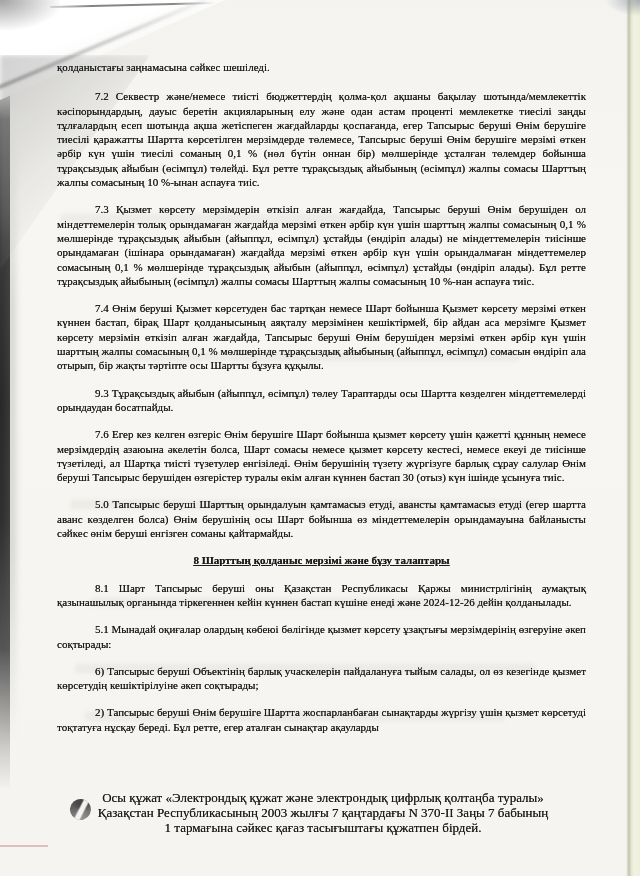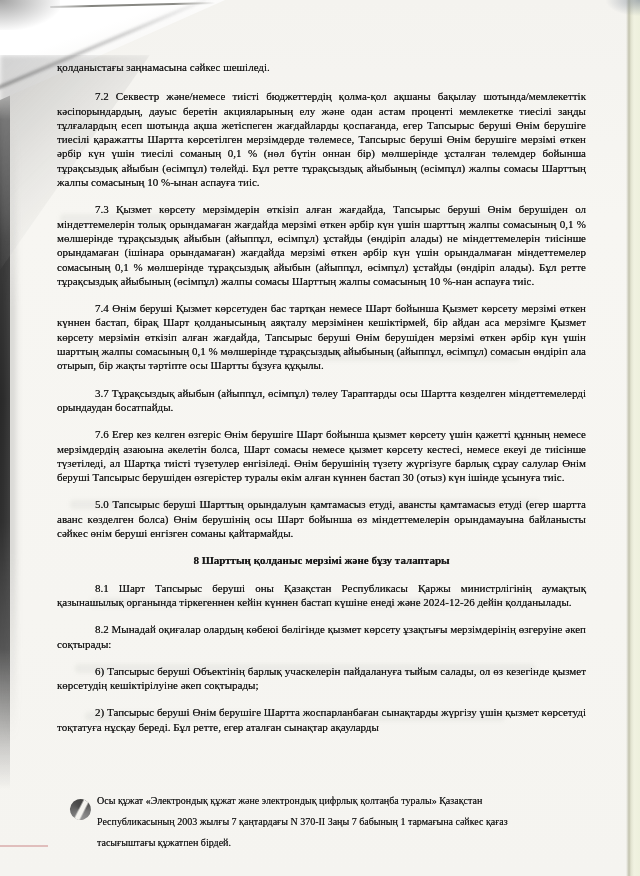--- a/index.html
+++ b/index.html
@@ -68,27 +68,27 @@
 
   
   .doc-body{
     position:absolute;top:60px;left:57px;width:529px;
     color:#1a1a1a;font-size:11px;line-height:14.3px;
     text-align:justify;text-shadow:0 0 .25px rgba(20,20,20,.85);
   }
   .doc-body p{margin:0 0 13px;text-indent:38px;}
   .doc-body p.continuation{text-indent:0;margin-bottom:15px;}
   .doc-body p.section-heading{
-    text-indent:0;text-align:center;font-weight:bold;margin:13px 0;
+    text-indent:0;text-align:center;font-weight:bold;margin:13px 0;text-decoration:underline;
   }
 
   
   .doc-footer-text{
     position:absolute;top:790px;left:97px;width:452px;
-    color:#1c1c1c;font-size:10px;line-height:21px;text-align:left;
+    color:#1c1c1c;font-size:13px;line-height:15px;text-align:center;
     text-shadow:0 0 .25px rgba(20,20,20,.8);
   }
   .stamp{
     position:absolute;top:799px;left:70px;width:21px;height:21px;border-radius:50%;
     background:conic-gradient(from 210deg,#8d8d8d,#4e4e4e 35%,#3f3f3f 55%,#757575 75%,#9b9b9b);
     transform:rotate(-18deg);
   }
   .stamp::after{
     content:"";position:absolute;inset:0;border-radius:50%;
     background:linear-gradient(135deg,rgba(244,243,239,0) 42%,#f4f3ef 48%,#f4f3ef 60%,rgba(244,243,239,0) 66%);
@@ -114,26 +114,26 @@
   <div class="ghost" style="top:500px;left:70px;width:470px"></div>
   <div class="ghost" style="top:598px;left:90px;width:430px"></div>
   <div class="ghost" style="top:664px;left:75px;width:460px"></div>
   <div class="ghost" style="top:712px;left:85px;width:420px"></div>
 
   <div class="doc-body">
     <p class="continuation">қолданыстағы заңнамасына сәйкес шешіледі.</p>
     <p>7.2 Секвестр және/немесе тиісті бюджеттердің қолма-қол ақшаны бақылау шотында/мемлекеттік кәсіпорындардың, дауыс беретін акцияларының елу және одан астам проценті мемлекетке тиесілі заңды тұлғалардың есеп шотында ақша жетіспеген жағдайларды қоспағанда, егер Тапсырыс беруші Өнім берушіге тиесілі қаражатты Шартта көрсетілген мерзімдерде төлемесе, Тапсырыс беруші Өнім берушіге мерзімі өткен әрбір күн үшін тиесілі соманың 0,1 % (нөл бүтін оннан бір) мөлшерінде ұсталған төлемдер бойынша тұрақсыздық айыбын (өсімпұл) төлейді. Бұл ретте тұрақсыздық айыбының (өсімпұл) жалпы сомасы Шарттың жалпы сомасының 10 %-ынан аспауға тиіс.</p>
     <p>7.3 Қызмет көрсету мерзімдерін өткізіп алған жағдайда, Тапсырыс беруші Өнім берушіден ол міндеттемелерін толық орындамаған жағдайда мерзімі өткен әрбір күн үшін шарттың жалпы сомасының 0,1 % мөлшерінде тұрақсыздық айыбын (айыппұл, өсімпұл) ұстайды (өндіріп алады) не міндеттемелерін тиісінше орындамаған (ішінара орындамаған) жағдайда мерзімі өткен әрбір күн үшін орындалмаған міндеттемелер сомасының 0,1 % мөлшерінде тұрақсыздық айыбын (айыппұл, өсімпұл) ұстайды (өндіріп алады). Бұл ретте тұрақсыздық айыбының (өсімпұл) жалпы сомасы Шарттың жалпы сомасының 10 %-нан аспауға тиіс.</p>
     <p>7.4 Өнім беруші Қызмет көрсетуден бас тартқан немесе Шарт бойынша Қызмет көрсету мерзімі өткен күннен бастап, бірақ Шарт қолданысының аяқталу мерзімінен кешіктірмей, бір айдан аса мерзімге Қызмет көрсету мерзімін өткізіп алған жағдайда, Тапсырыс беруші Өнім берушіден мерзімі өткен әрбір күн үшін шарттың жалпы сомасының 0,1 % мөлшерінде тұрақсыздық айыбының (айыппұл, өсімпұл) сомасын өндіріп ала отырып, бір жақты тәртіпте осы Шартты бұзуға құқылы.</p>
-    <p>3.7 Тұрақсыздық айыбын (айыппұл, өсімпұл) төлеу Тараптарды осы Шартта көзделген міндеттемелерді орындаудан босатпайды.</p>
+    <p>9.3 Тұрақсыздық айыбын (айыппұл, өсімпұл) төлеу Тараптарды осы Шартта көзделген міндеттемелерді орындаудан босатпайды.</p>
     <p>7.6 Егер кез келген өзгеріс Өнім берушіге Шарт бойынша қызмет көрсету үшін қажетті құнның немесе мерзімдердің азаюына әкелетін болса, Шарт сомасы немесе қызмет көрсету кестесі, немесе екеуі де тиісінше түзетіледі, ал Шартқа тиісті түзетулер енгізіледі. Өнім берушінің түзету жүргізуге барлық сұрау салулар Өнім беруші Тапсырыс берушіден өзгерістер туралы өкім алған күннен бастап 30 (отыз) күн ішінде ұсынуға тиіс.</p>
     <p>5.0 Тапсырыс беруші Шарттың орындалуын қамтамасыз етуді, авансты қамтамасыз етуді (егер шартта аванс көзделген болса) Өнім берушінің осы Шарт бойынша өз міндеттемелерін орындамауына байланысты сәйкес өнім беруші енгізген соманы қайтармайды.</p>
     <p class="section-heading">8 Шарттың қолданыс мерзімі және бұзу талаптары</p>
     <p>8.1 Шарт Тапсырыс беруші оны Қазақстан Республикасы Қаржы министрлігінің аумақтық қазынашылық органында тіркегеннен кейін күннен бастап күшіне енеді және 2024-12-26 дейін қолданылады.</p>
-    <p>8.2 Мынадай оқиғалар олардың көбеюі бөлігінде қызмет көрсету ұзақтығы мерзімдерінің өзгеруіне әкеп соқтырады:</p>
+    <p>5.1 Мынадай оқиғалар олардың көбеюі бөлігінде қызмет көрсету ұзақтығы мерзімдерінің өзгеруіне әкеп соқтырады:</p>
     <p>6) Тапсырыс беруші Объектінің барлық учаскелерін пайдалануға тыйым салады, ол өз кезегінде қызмет көрсетудің кешіктірілуіне әкеп соқтырады;</p>
     <p>2) Тапсырыс беруші Өнім берушіге Шартта жоспарланбаған сынақтарды жүргізу үшін қызмет көрсетуді тоқтатуға нұсқау береді. Бұл ретте, егер аталған сынақтар ақауларды</p>
   </div>
 
   <div class="stamp"></div>
   <div class="doc-footer-text">Осы құжат «Электрондық құжат және электрондық цифрлық қолтаңба туралы» Қазақстан Республикасының 2003 жылғы 7 қаңтардағы N 370-II Заңы 7 бабының 1 тармағына сәйкес қағаз тасығыштағы құжатпен бірдей.</div>
 
 </div>
 
 </body></html>

